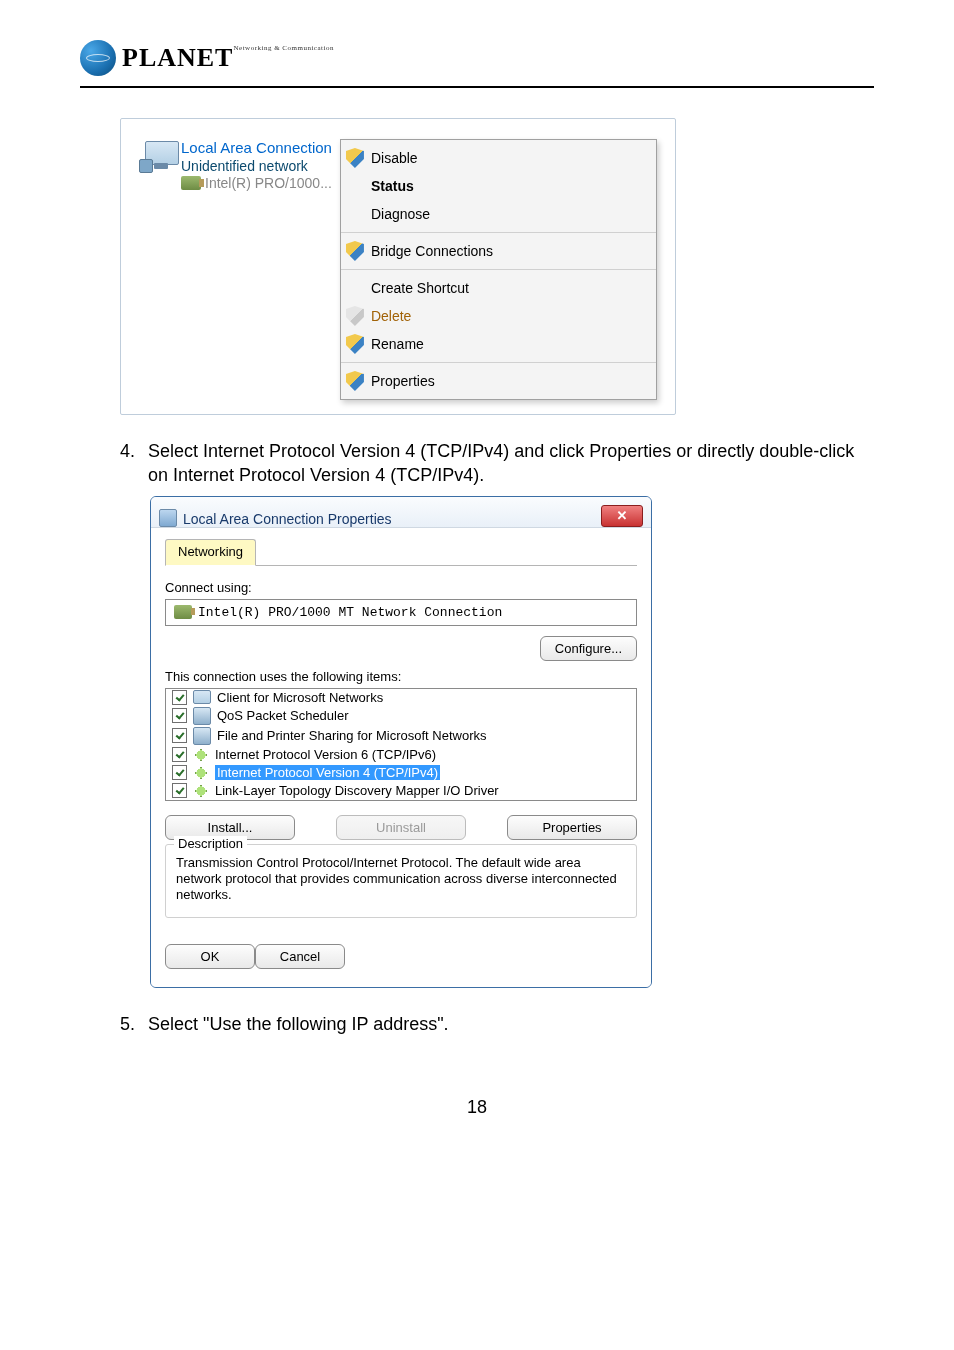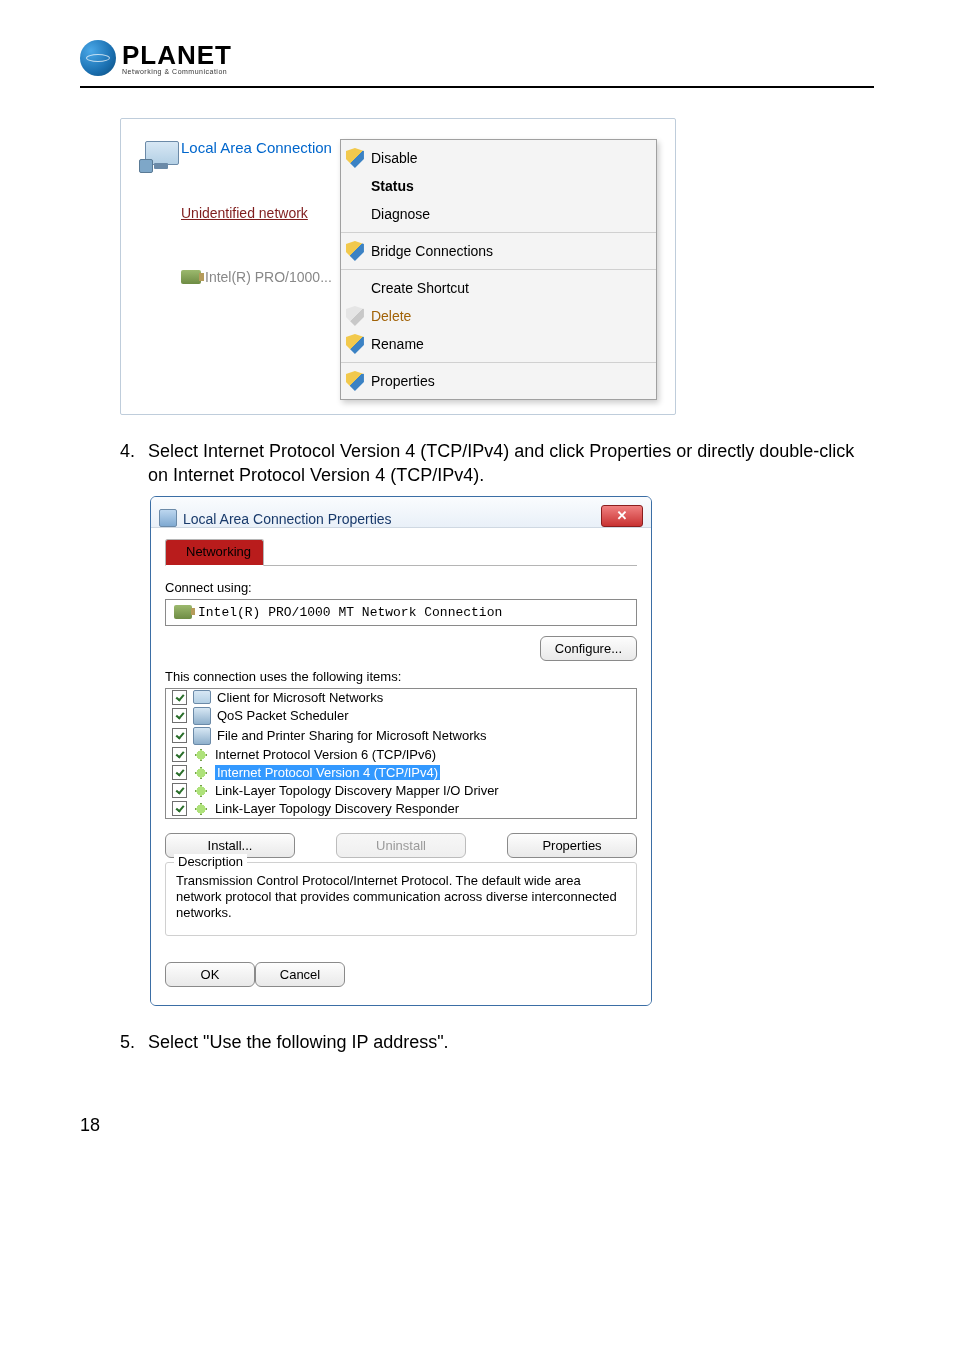--- a/index.html
+++ b/index.html
@@ -30,22 +30,23 @@
   .logo-globe::after {
     content: "";
     position: absolute;
     left: 6px; top: 14px;
     width: 22px; height: 6px;
     border: 1.5px solid rgba(255,255,255,0.7);
     border-radius: 50%;
   }
   .logo-text {
     display: flex;
-    flex-direction: column;
+    flex-direction: row;
     line-height: 1;
+    font-family: Liberation Serif, serif;
   }
   .logo-title {
     font-size: 26px;
     font-weight: 900;
     letter-spacing: 1px;
     color: #000;
   }
   .logo-sub {
     font-size: 7px;
     color: #333;
@@ -98,31 +99,29 @@
     background: #7ea7c8;
     border: 1px solid #5a7a95;
     border-radius: 2px;
     position: absolute;
     left: 0; top: 20px;
   }
   .lac-labels {
     display: flex;
     flex-direction: column;
     justify-content: flex-start;
-    gap: 47px;
   }
   .lac-title {
     color: #0066cc;
     font-size: 15px;
   }
   .lac-sub1 {
-    color: #7f1d1d;
+    color: #0c4a6e;
     font-size: 14px;
     margin-top: 2px;
-    text-decoration: underline;
   }
   .lac-row2 {
     display: flex;
     align-items: center;
     margin-top: 1px;
   }
   .nic-icon {
     width: 20px; height: 14px;
     background: linear-gradient(#9cb96e, #6e8c44);
     border-radius: 2px;
@@ -255,22 +254,22 @@
     padding: 10px 14px 18px 14px;
   }
   .tabstrip {
     display: flex;
     border-bottom: 1px solid #b5b5b5;
     margin-bottom: 14px;
   }
   .tab {
     border: 1px solid #b5b5b5;
     border-bottom: 1px solid #fff;
-    background: #b91c1c;
-    padding: 4px 12px 6px 20px;
+    background: #fef9c3;
+    padding: 4px 12px 6px 12px;
     font-size: 13px;
     position: relative;
     top: 1px;
     border-radius: 3px 3px 0 0;
   }
   .label {
     font-size: 13px;
     margin-bottom: 4px;
   }
   .adapter-box {
@@ -400,20 +399,21 @@
     line-height: 1.25;
   }
   .dlg-footer {
     display: flex;
     justify-content: flex-start;
     margin-top: 26px;
   }
   .dlg-footer .btn { min-width: 90px; }
 
   .page-number {
+    text-align: center;
     font-size: 18px;
     margin-top: 60px;
   }
 </style>
 </head>
 <body>
 
 <div class="page">
 
   <div class="logo-row">
@@ -542,25 +542,20 @@
         <div class="list-item">
           <span class="chk"></span>
           <span class="item-icon proto-ic"></span>
           <span class="item-text hl">Internet Protocol Version 4 (TCP/IPv4)</span>
         </div>
         <div class="list-item">
           <span class="chk"></span>
           <span class="item-icon proto-ic"></span>
           <span class="item-text">Link-Layer Topology Discovery Mapper I/O Driver</span>
         </div>
-        <div class="list-item">
-          <span class="chk"></span>
-          <span class="item-icon proto-ic"></span>
-          <span class="item-text">Link-Layer Topology Discovery Responder</span>
-        </div>
       </div>
 
       <div class="btn-row3">
         <div class="btn">Install...</div>
         <div class="btn disabled">Uninstall</div>
         <div class="btn">Properties</div>
       </div>
 
       <div class="desc-group">
         <span class="legend">Description</span>

